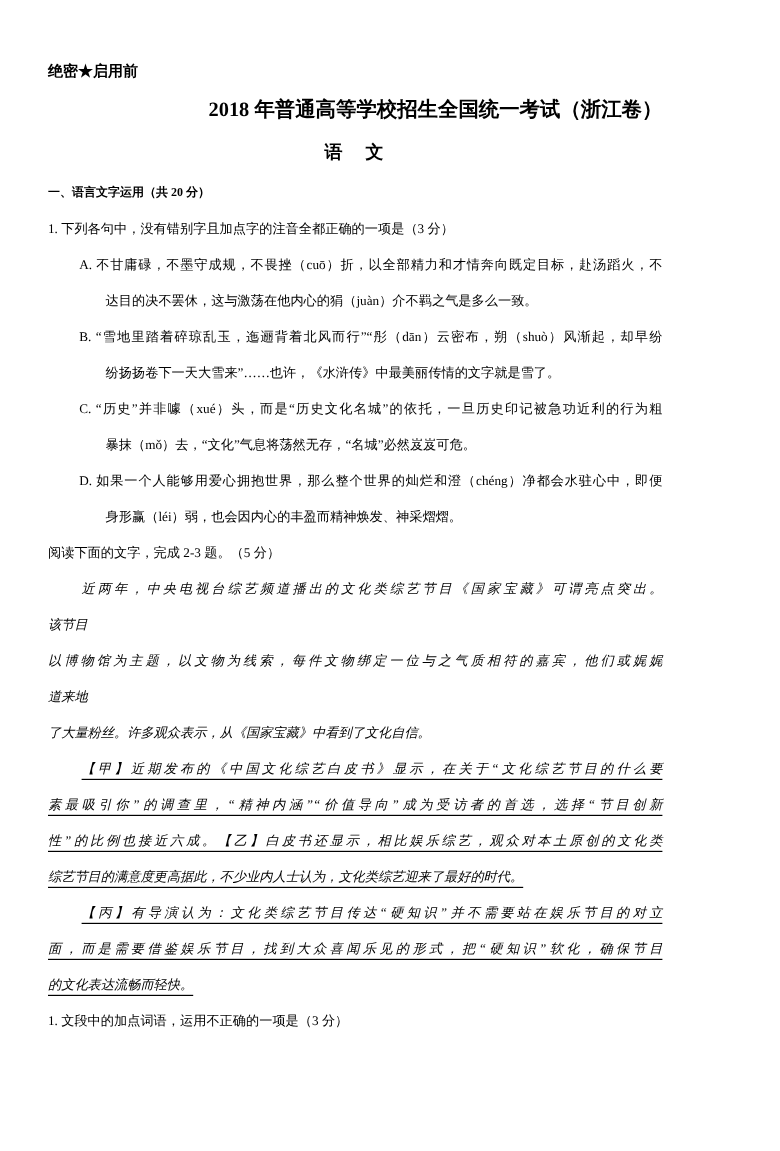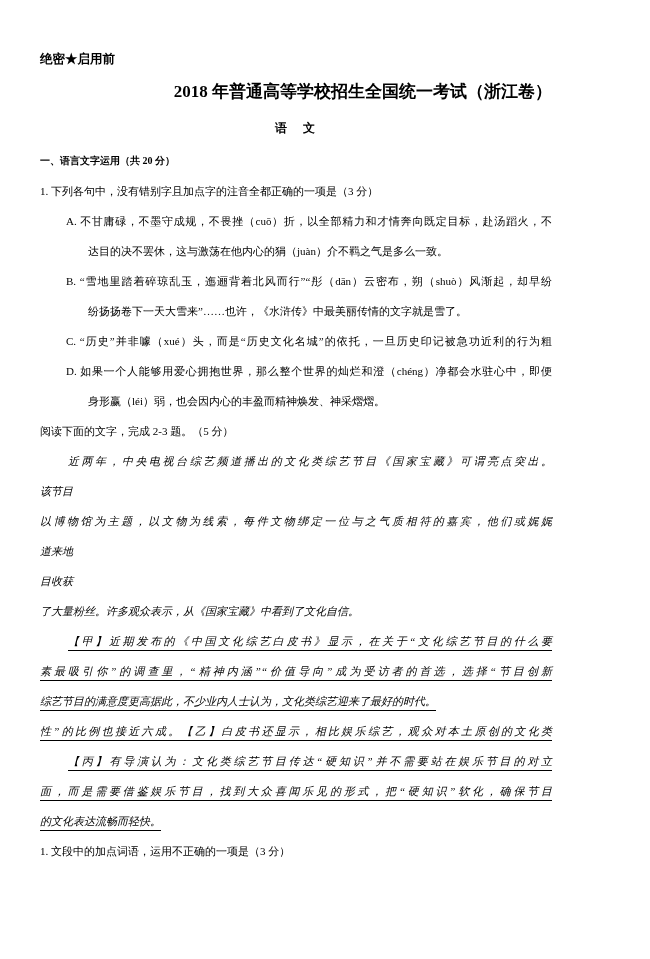--- a/index.html
+++ b/index.html
@@ -27,21 +27,21 @@
     line-height: 30px;
   }
   .title {
     font-weight: bold;
     font-size: 17px;
     line-height: 36px;
     text-align: right;
   }
   .subject {
     font-weight: bold;
-    font-size: 12px;
+    font-size: 15px;
     line-height: 36px;
     text-align: center;
     letter-spacing: 2px;
   }
   .section-heading {
     font-weight: bold;
     font-size: 10px;
     line-height: 30px;
   }
   .line {
@@ -84,40 +84,40 @@
   <div class="section-heading">一、语言文字运用（共 20 分）</div>
 
   <div>
     <div class="line">1. 下列各句中，没有错别字且加点字的注音全都正确的一项是（3 分）</div>
     <div>
         <div class="line opt-first justify">A. 不甘庸碌，不墨守成规，不畏挫（cuō）折，以全部精力和才情奔向既定目标，赴汤蹈火，不</div>
         <div class="line opt-cont">达目的决不罢休，这与激荡在他内心的狷（juàn）介不羁之气是多么一致。</div>
         <div class="line opt-first justify">B. “雪地里踏着碎琼乱玉，迤逦背着北风而行”“彤（dān）云密布，朔（shuò）风渐起，却早纷</div>
         <div class="line opt-cont">纷扬扬卷下一天大雪来”……也许，《水浒传》中最美丽传情的文字就是雪了。</div>
         <div class="line opt-first justify">C. “历史”并非噱（xué）头，而是“历史文化名城”的依托，一旦历史印记被急功近利的行为粗</div>
+        <div class="line opt-cont">暴抹（mǒ）去，“文化”气息将荡然无存，“名城”必然岌岌可危。</div>
         <div class="line opt-first justify">D. 如果一个人能够用爱心拥抱世界，那么整个世界的灿烂和澄（chéng）净都会水驻心中，即便</div>
         <div class="line opt-cont">身形赢（léi）弱，也会因内心的丰盈而精神焕发、神采熠熠。</div>
       </div>
   </div>
 
   <div>
     <div class="line">阅读下面的文字，完成 2-3 题。（5 分）</div>
     <div>
         <div class="line kaiti indent2 justify">近两年，中央电视台综艺频道播出的文化类综艺节目《国家宝藏》可谓亮点突出。</div>
         <div class="line kaiti">该节目</div>
         <div class="line kaiti justify">以博物馆为主题，以文物为线索，每件文物绑定一位与之气质相符的嘉宾，他们或娓娓</div>
         <div class="line kaiti">道来地</div>
-        <div class="line kaiti">目收获</div>
         <div class="line kaiti">了大量粉丝。许多观众表示，从《国家宝藏》中看到了文化自信。</div>
       </div>
     <div>
         <div class="line kaiti indent2 justify underline">【甲】近期发布的《中国文化综艺白皮书》显示，在关于“文化综艺节目的什么要</div>
         <div class="line kaiti justify underline">素最吸引你”的调查里，“精神内涵”“价值导向”成为受访者的首选，选择“节目创新</div>
+        <div class="line kaiti justify underline">性”的比例也接近六成。【乙】白皮书还显示，相比娱乐综艺，观众对本土原创的文化类</div>
         <div class="line kaiti underline">综艺节目的满意度更高据此，不少业内人士认为，文化类综艺迎来了最好的时代。</div>
-        <div class="line kaiti justify underline">性”的比例也接近六成。【乙】白皮书还显示，相比娱乐综艺，观众对本土原创的文化类</div>
       </div>
     <div>
         <div class="line kaiti indent2 justify underline">【丙】有导演认为：文化类综艺节目传达“硬知识”并不需要站在娱乐节目的对立</div>
         <div class="line kaiti justify underline">面，而是需要借鉴娱乐节目，找到大众喜闻乐见的形式，把“硬知识”软化，确保节目</div>
         <div class="line kaiti underline">的文化表达流畅而轻快。</div>
       </div>
   </div>
 
   <div class="line">1. 文段中的加点词语，运用不正确的一项是（3 分）</div>
 

